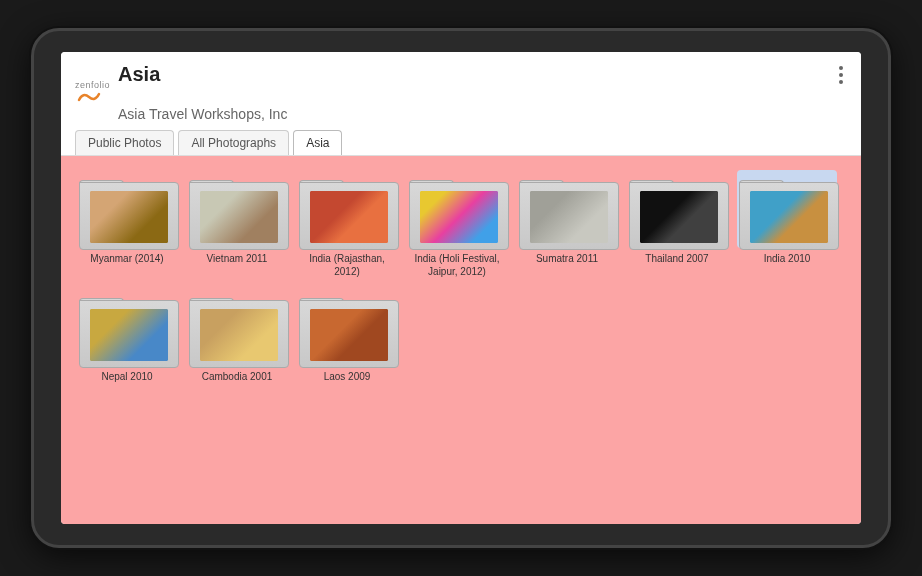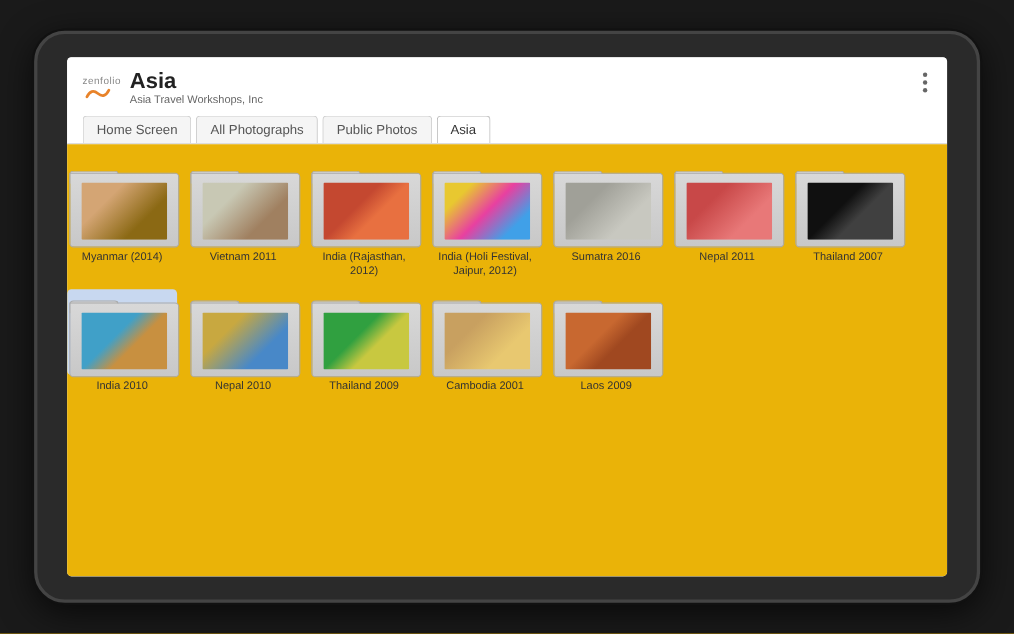--- a/index.html
+++ b/index.html
@@ -80,22 +80,23 @@
     }
 
     .page-title {
       font-size: 20px;
       font-weight: bold;
       color: #222;
       line-height: 1.2;
     }
 
     .page-subtitle {
-      font-size: 10px;
+      font-size: 14px;
       color: #666;
+      margin-top: 20px;
     }
 
     .header-menu {
       display: flex;
       flex-direction: column;
       gap: 3px;
       cursor: pointer;
       padding: 4px;
     }
 
@@ -130,22 +131,22 @@
       font-weight: 500;
     }
 
     .nav-tab:not(.active) {
       background: #f5f5f5;
       color: #555;
     }
 
     .content-area {
       flex: 1;
-      background: #eab308;
-      padding: 14px 0;
+      background: #fca5a5;
+      padding: 14px 16px;
       overflow-y: auto;
     }
 
     .folders-grid {
       display: flex;
       flex-wrap: wrap;
       gap: 10px;
     }
 
     .folder-item {
@@ -264,23 +265,22 @@
             <span class="page-subtitle">Asia Travel Workshops, Inc</span>
           </div>
         </div>
         <div class="header-menu">
           <div class="menu-dot"></div>
           <div class="menu-dot"></div>
           <div class="menu-dot"></div>
         </div>
       </div>
       <div class="nav-tabs">
-        <div class="nav-tab">Home Screen</div>
+        <div class="nav-tab">Public Photos</div>
         <div class="nav-tab">All Photographs</div>
-        <div class="nav-tab">Public Photos</div>
         <div class="nav-tab active">Asia</div>
       </div>
     </div>
     <div class="content-area">
       <div class="folders-grid" id="folders-grid">
       <div class="folder-item">
       <div class="folder-icon-wrapper">
         <div class="folder-shape">
           <div class="folder-tab"></div>
           <div class="folder-body">
@@ -335,34 +335,21 @@
       <div class="folder-icon-wrapper">
         <div class="folder-shape">
           <div class="folder-tab"></div>
           <div class="folder-body">
             <div class="folder-thumbnail">
               <div class="folder-thumbnail-bg thumb-sumatra"></div>
             </div>
           </div>
         </div>
       </div>
-      <span class="folder-name">Sumatra 2016</span>
-    </div>
-          <div class="folder-item">
-      <div class="folder-icon-wrapper">
-        <div class="folder-shape">
-          <div class="folder-tab"></div>
-          <div class="folder-body">
-            <div class="folder-thumbnail">
-              <div class="folder-thumbnail-bg thumb-nepal2011"></div>
-            </div>
-          </div>
-        </div>
-      </div>
-      <span class="folder-name">Nepal 2011</span>
+      <span class="folder-name">Sumatra 2011</span>
     </div>
           <div class="folder-item">
       <div class="folder-icon-wrapper">
         <div class="folder-shape">
           <div class="folder-tab"></div>
           <div class="folder-body">
             <div class="folder-thumbnail">
               <div class="folder-thumbnail-bg thumb-thailand2011"></div>
             </div>
           </div>
@@ -388,33 +375,20 @@
         <div class="folder-shape">
           <div class="folder-tab"></div>
           <div class="folder-body">
             <div class="folder-thumbnail">
               <div class="folder-thumbnail-bg thumb-nepal2010"></div>
             </div>
           </div>
         </div>
       </div>
       <span class="folder-name">Nepal 2010</span>
-    </div>
-          <div class="folder-item">
-      <div class="folder-icon-wrapper">
-        <div class="folder-shape">
-          <div class="folder-tab"></div>
-          <div class="folder-body">
-            <div class="folder-thumbnail">
-              <div class="folder-thumbnail-bg thumb-thailand2009"></div>
-            </div>
-          </div>
-        </div>
-      </div>
-      <span class="folder-name">Thailand 2009</span>
     </div>
           <div class="folder-item">
       <div class="folder-icon-wrapper">
         <div class="folder-shape">
           <div class="folder-tab"></div>
           <div class="folder-body">
             <div class="folder-thumbnail">
               <div class="folder-thumbnail-bg thumb-cambodia"></div>
             </div>
           </div>

